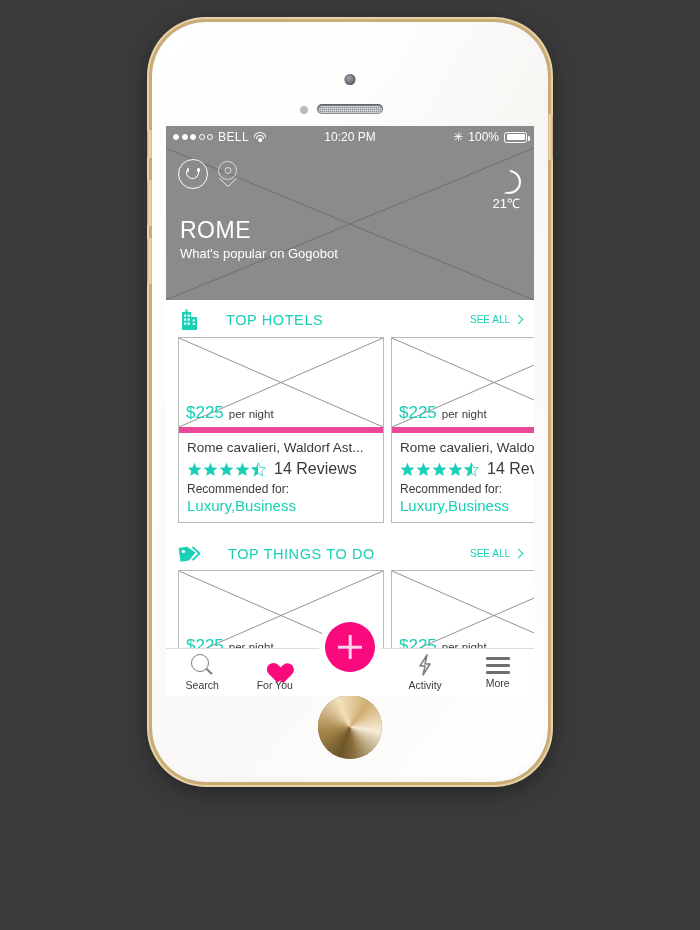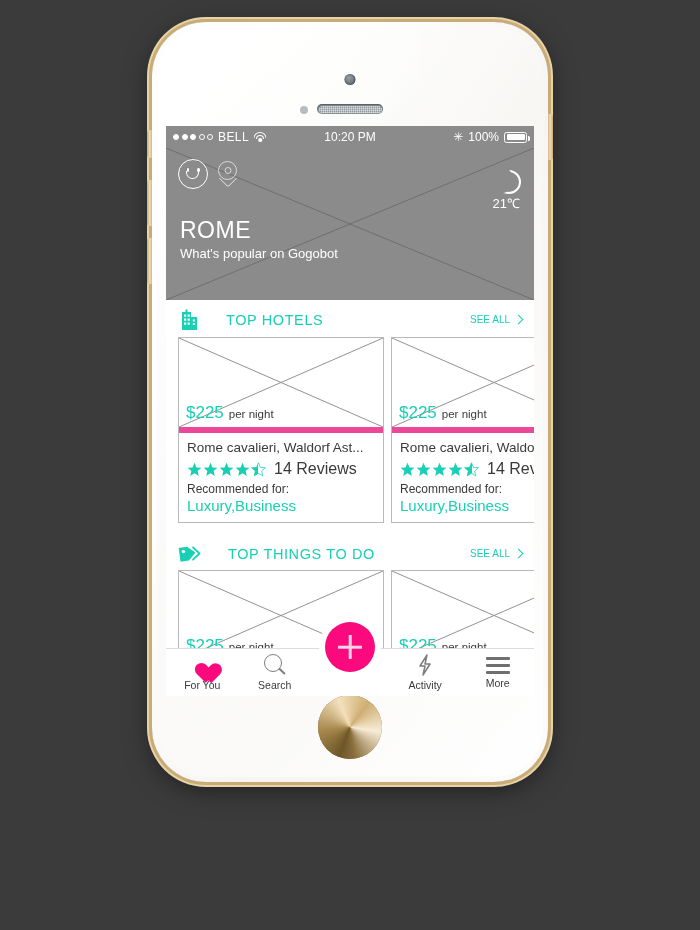--- a/index.html
+++ b/index.html
@@ -540,26 +540,26 @@
             </div>
 
           </div>
         </div>
 
       </div>
     </div>
 
     <div class="tabbar">
       <div class="tab">
+        <span class="mag2"></span>
+        <span class="lbl">Search</span>
+      </div>
+      <div class="tab">
         <span class="heart"></span>
         <span class="lbl">For You</span>
-      </div>
-      <div class="tab">
-        <span class="mag2"></span>
-        <span class="lbl">Search</span>
       </div>
       <div class="tab mid"></div>
       <div class="tab">
         <span class="bolt">
           <svg viewBox="0 0 18 22" width="18" height="22">
             <path d="M11 1 L4 12 L9 12 L7 21 L14 10 L9 10 Z" fill="none" stroke="#7d7d7d" stroke-width="1.5" stroke-linejoin="round"></path>
           </svg>
         </span>
         <span class="lbl">Activity</span>
       </div>

